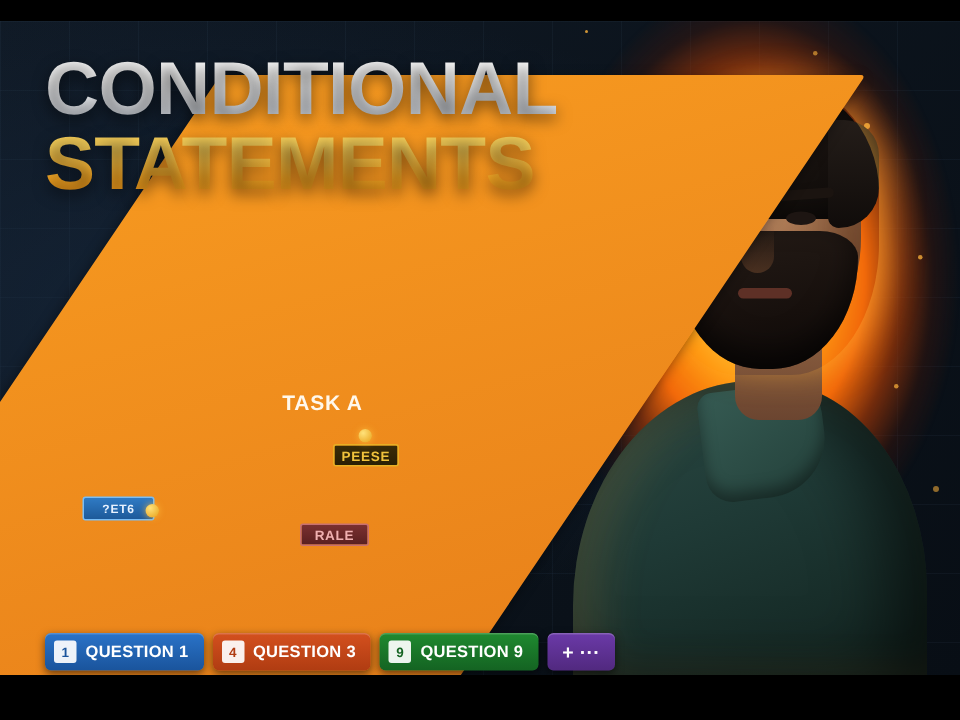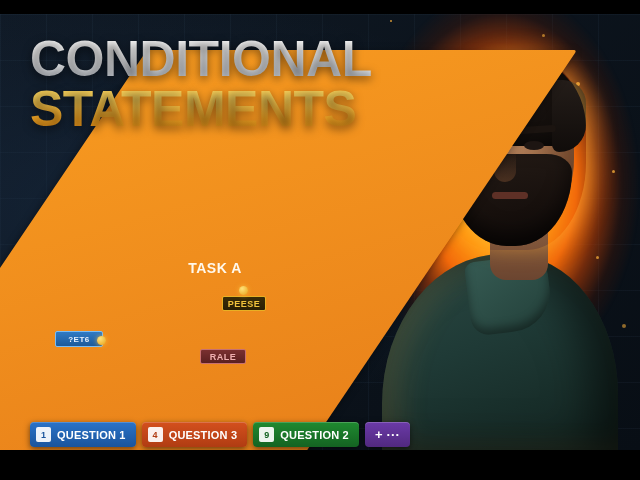--- a/index.html
+++ b/index.html
@@ -363,21 +363,21 @@
       <div class="badge b1">
         <span class="bnum">1</span>
         <span class="btxt">QUESTION 1</span>
       </div>
       <div class="badge b2">
         <span class="bnum">4</span>
         <span class="btxt">QUESTION 3</span>
       </div>
       <div class="badge b3">
         <span class="bnum">9</span>
-        <span class="btxt">QUESTION 2</span>
+        <span class="btxt">QUESTION 9</span>
       </div>
       <div class="badge b4">
         <span class="btxt">+ ···</span>
       </div>
     </div>
 
   </div>
 
   <div class="letterbox bottom"></div>
 </div>

